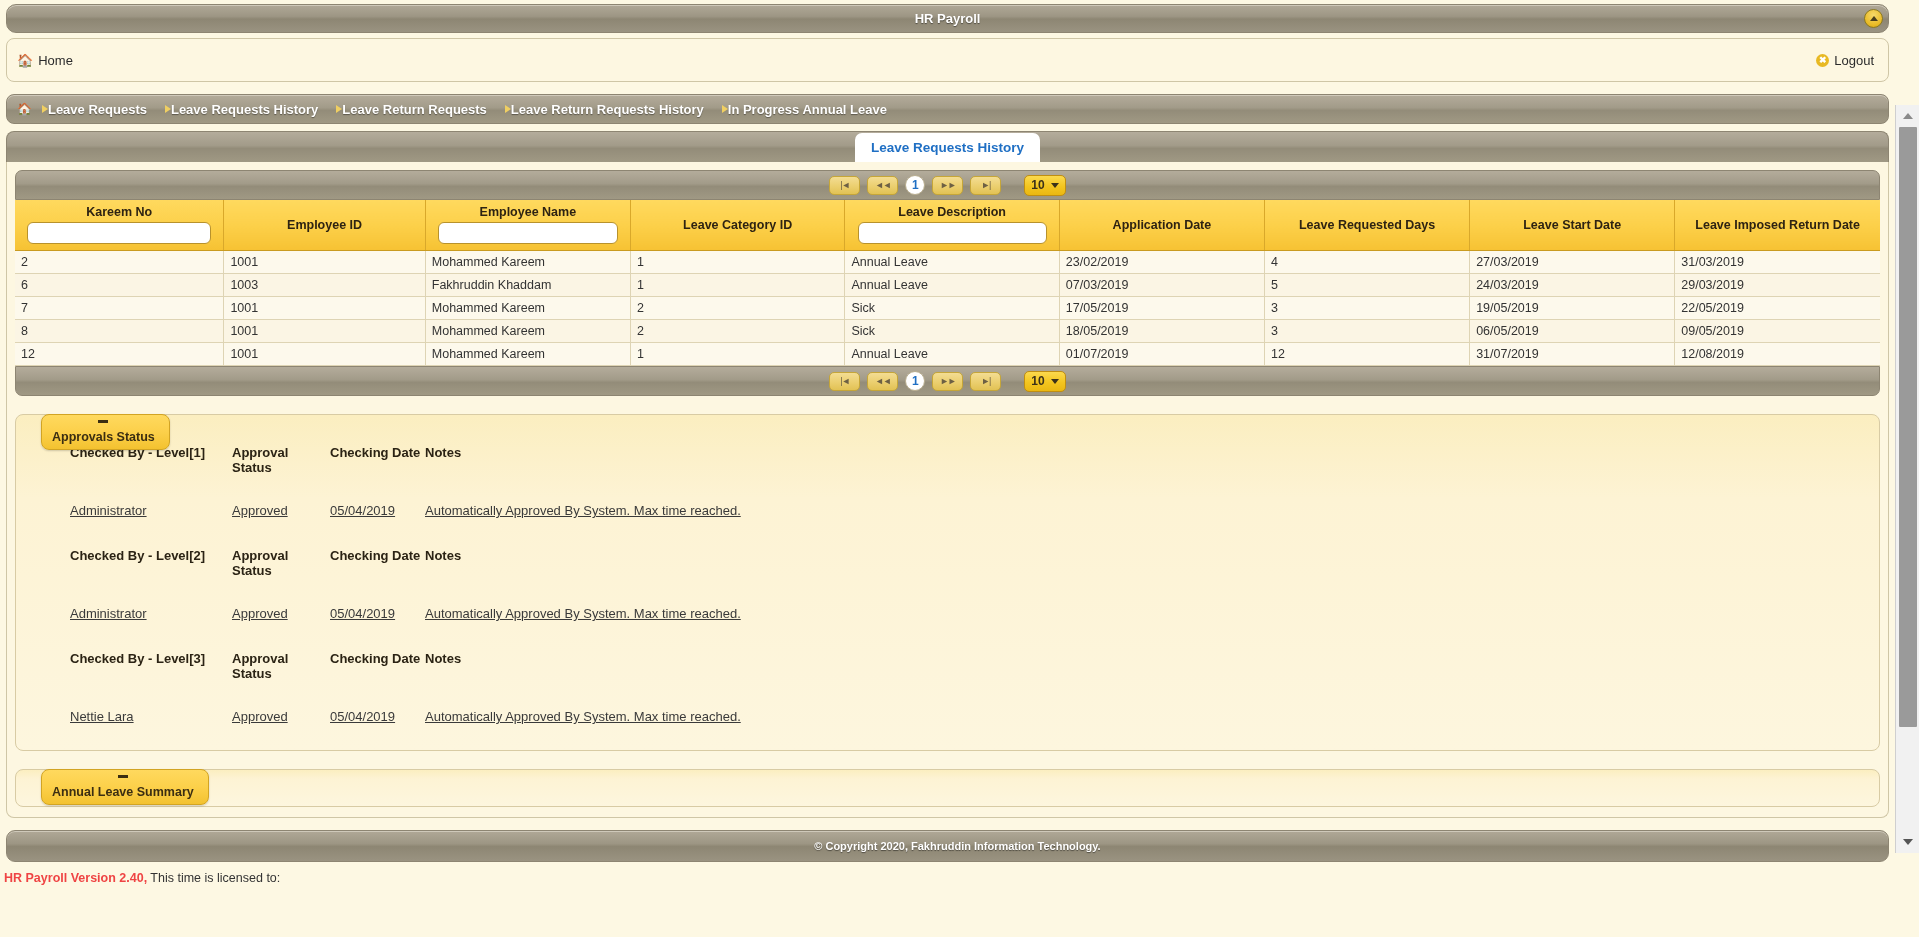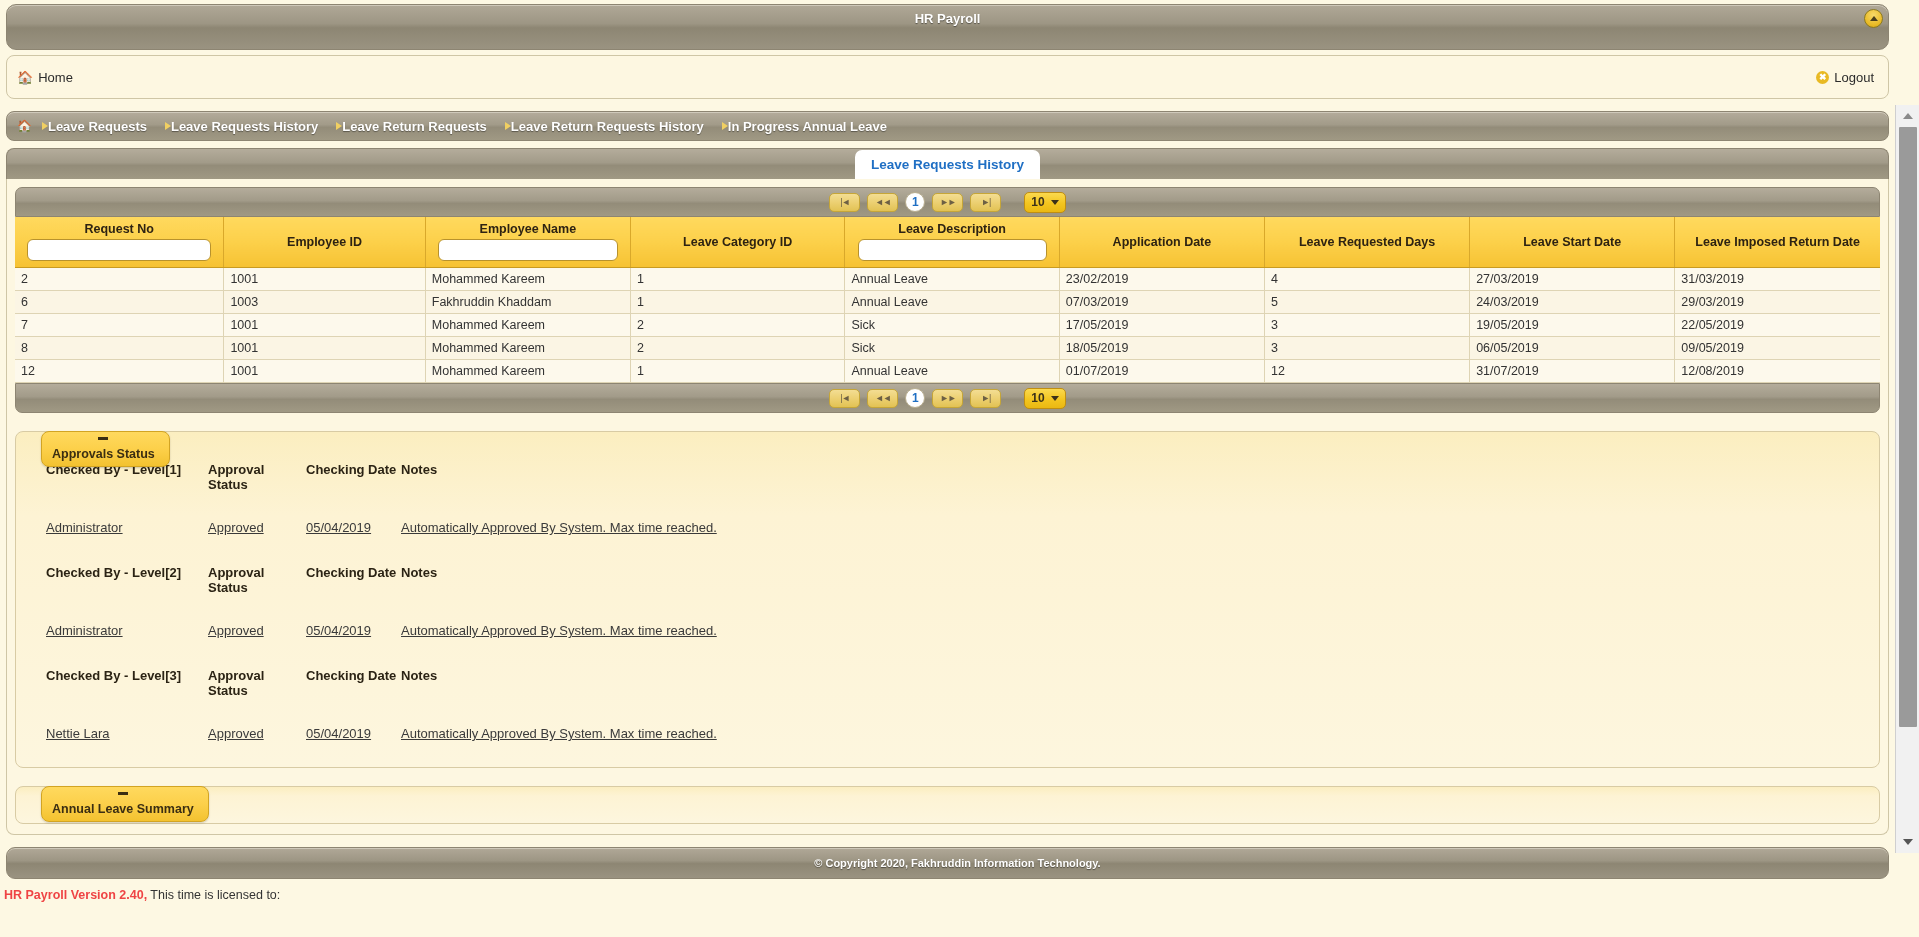--- a/index.html
+++ b/index.html
@@ -14,21 +14,21 @@
 
   
   .page {
     position: absolute; left: 0; top: 0; width: 1895px; height: 937px;
   }
   .titlebar-wrap {
     margin: 4px 6px 0 6px;
     border: 1px solid #8d8572;
     border-radius: 10px;
     background: linear-gradient(180deg,#b0a897 0%,#9d9684 42%,#8d8673 52%,#9a9381 100%);
-    height: 46px;
+    height: 29px;
     position: relative;
     box-shadow: inset 0 1px 0 #cfc9ba;
     overflow: hidden;
   }
   .titlebar-wrap .title {
     position: absolute; left: 0; right: 0; top: 0; line-height: 27px;
     text-align: center; color: #ffffff; font-weight: bold; font-size: 13px;
     text-shadow: 0 1px 1px rgba(0,0,0,.45);
   }
   .collapse-btn {
@@ -223,21 +223,21 @@
     border: 1px solid #d8cba4;
     border-radius: 8px;
     background: linear-gradient(180deg,#fbeec0 0%,#fdf3d4 25%,#fdf6de 100%);
     padding: 30px 30px 22px 30px;
     min-height: 60px;
   }
   .sec-body.small { min-height: 38px; padding: 26px 30px 10px 30px; }
 
   .appr-block { margin-bottom: 30px; }
   .appr-block:last-child { margin-bottom: 4px; }
-  .appr-row { display: flex; }
+  .appr-row { display: flex; margin-left: 24px; }
   .appr-row.head { font-weight: bold; color: #2b2314; font-size: 13px; margin-bottom: 28px;}
   .appr-row.val { color: #3a3a3a; font-size: 13px; text-decoration: underline; }
   .c1 { width: 162px; }
   .c2 { width: 98px; }
   .c3 { width: 95px; }
   .c4 { flex: 1; }
 
   
   .footerbar {
     margin: 12px 6px 0 6px;
@@ -353,21 +353,21 @@
         <col style="width:11.5%">
           <col style="width:11.5%">
           <col style="width:11.0%">
         <col style="width:11.0%">
           <col style="width:11.0%">
           <col style="width:11.0%">
       </colgroup>
       <thead>
         <tr>
           <th>
-            <div>Request No</div>
+            <div>Kareem No</div>
             <input class="th-filter" type="text" style="">
           </th>
           <th>
             <div>Employee ID</div>
           </th>
           <th>
             <div>Employee Name</div>
             <input class="th-filter" type="text" style="">
           </th>
           <th>

